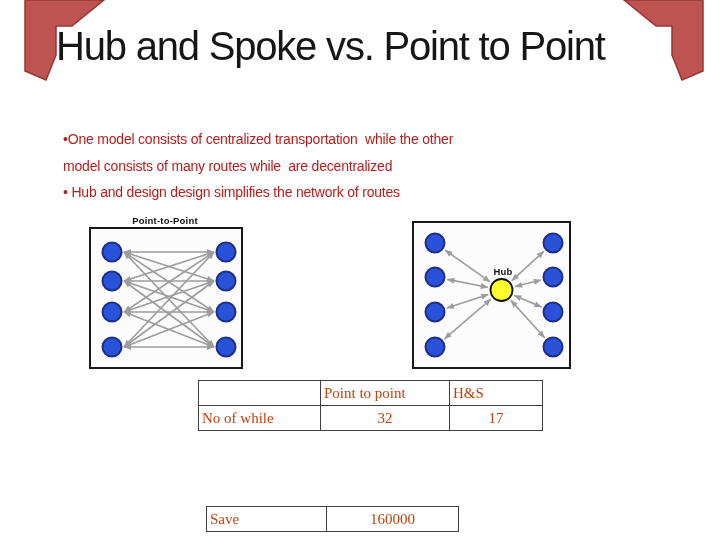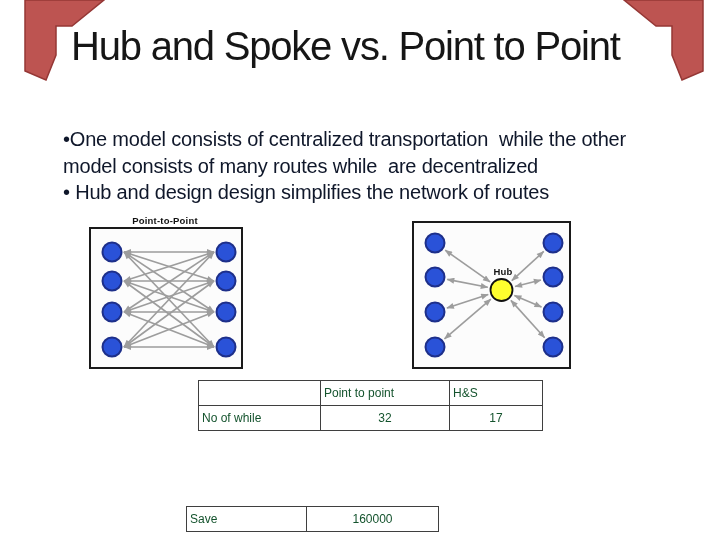--- a/index.html
+++ b/index.html
@@ -2,37 +2,37 @@
 <html><head>
 <meta charset="utf-8">
 <style>
   html,body{margin:0;padding:0;background:#e9e9e9;}
   .slide{
     position:relative;width:728px;height:546px;background:#ffffff;overflow:hidden;
     font-family:"Liberation Sans",sans-serif;color:#161616;
   }
   .ribbons{position:absolute;left:0;top:0;z-index:1;}
   .slide-title{
-    position:absolute;left:71px;top:24px;z-index:2;
+    position:absolute;left:56px;top:24px;z-index:2;
     font-size:40px;font-weight:400;letter-spacing:-1.2px;color:#161616;white-space:nowrap;
   }
   .bullets{
     position:absolute;left:63px;top:126px;z-index:2;
-    font-size:20px;line-height:26.5px;color:#0f172a;letter-spacing:-0.2px;
+    font-size:14px;line-height:26.5px;color:#b91c1c;letter-spacing:-0.2px;
   }
   .bullet-line{white-space:pre-wrap;}
   .diagram{position:absolute;z-index:2;}
   #svg-p2p{left:88px;top:210px;}
   #svg-hub{left:410px;top:210px;}
   .diagram-box{fill:#fcfcfc;stroke:#1a1a1a;stroke-width:2px;}
   .diagram-label{font-family:"Liberation Sans",sans-serif;font-weight:bold;font-size:9.5px;fill:#111;text-anchor:middle;letter-spacing:0.2px;}
   table{border-collapse:collapse;position:absolute;z-index:2;table-layout:fixed;
-        font-family:Liberation Sans, sans-serif;font-size:12px;color:#14532d;}
+        font-family:Liberation Serif, serif;font-size:15px;color:#c2410c;}
   #main-table{left:198px;top:380px;}
-  #save-table{left:186px;top:506px;}
+  #save-table{left:206px;top:506px;}
   td,th{border:1.5px solid #3f3f3f;height:24px;line-height:24px;padding:0 3px;
         font-weight:400;text-align:left;overflow:hidden;white-space:nowrap;}
   .num{text-align:center;}
 </style>
 </head>
 <body>
 
 <div class="slide">
 
   <svg class="ribbons" width="728" height="90" viewBox="0 0 728 90">

